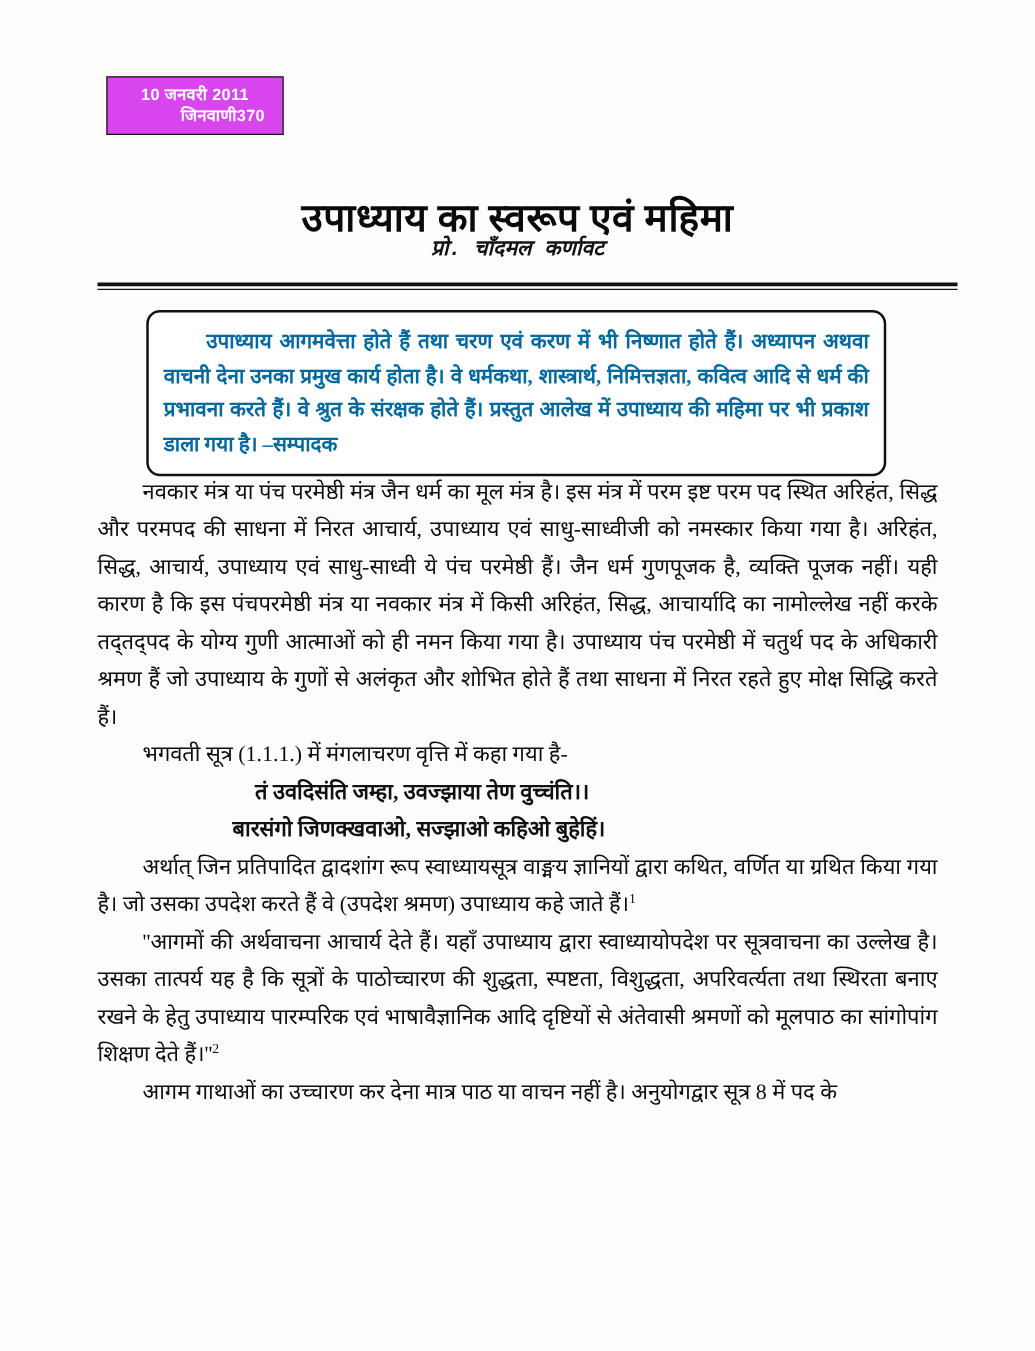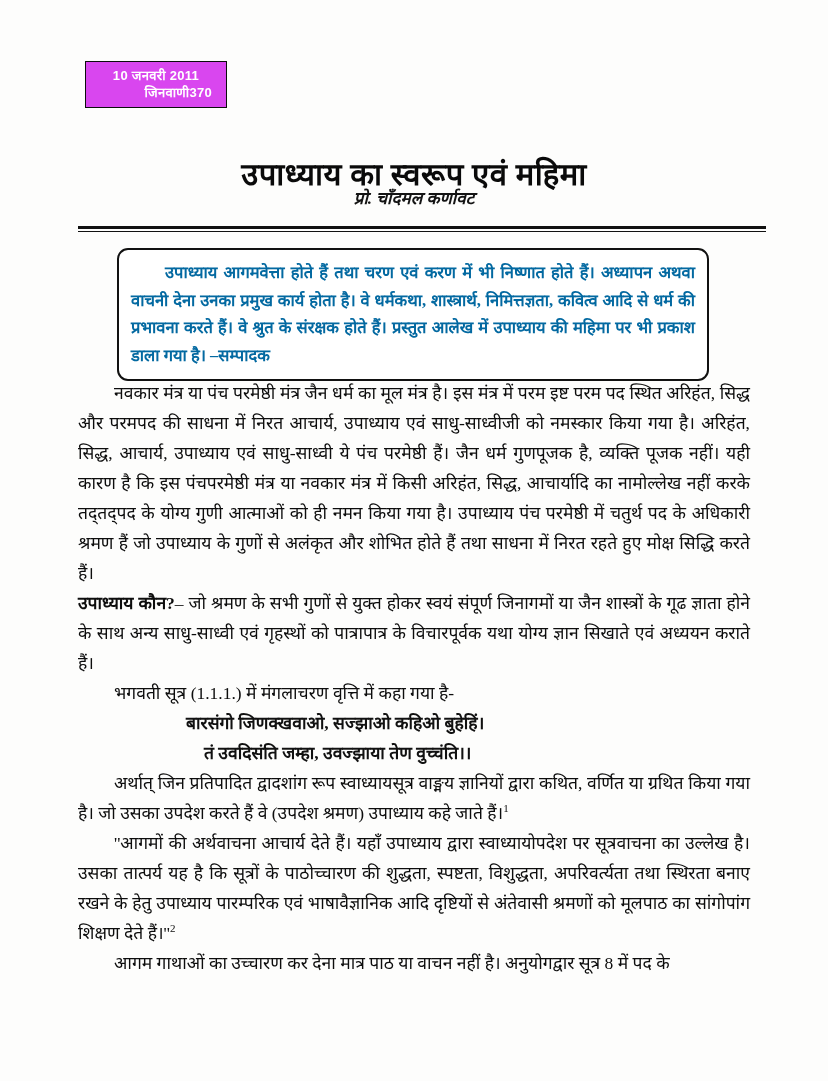--- a/index.html
+++ b/index.html
@@ -59,21 +59,21 @@
     font-size: 31px;
     letter-spacing: 0.5px;
     color: #0a0a0a;
   }
   #article-author {
     position: absolute;
     left: 0;
     right: 0;
     top: 186px;
     text-align: center;
-    font-family: Liberation Serif, serif;
+    font-family: Liberation Mono, monospace;
     font-style: italic;
     font-weight: bold;
     font-size: 17px;
     color: #141414;
   }
 
   
   #rule-group {
     position: absolute;
     left: 78px;
@@ -188,26 +188,25 @@
   </div>
 
   <div id="abstract-box">
     <p><span>उपाध्याय आगमवेत्ता होते हैं तथा चरण एवं करण में भी निष्णात होते हैं। अध्यापन अथवा वाचनी देना उनका प्रमुख कार्य होता है। वे धर्मकथा, शास्त्रार्थ, निमित्तज्ञता, कवित्व आदि से धर्म की प्रभावना करते हैं। वे श्रुत के संरक्षक होते हैं। प्रस्तुत आलेख में उपाध्याय की महिमा पर भी प्रकाश डाला गया है। </span><span class="editor-tag">–सम्पादक</span></p>
   </div>
 
   <div id="body-text">
 
     <p class="indent-para">नवकार मंत्र या पंच परमेष्ठी मंत्र जैन धर्म का मूल मंत्र है। इस मंत्र में परम इष्ट परम पद स्थित अरिहंत, सिद्ध और परमपद की साधना में निरत आचार्य, उपाध्याय एवं साधु-साध्वीजी को नमस्कार किया गया है। अरिहंत, सिद्ध, आचार्य, उपाध्याय एवं साधु-साध्वी ये पंच परमेष्ठी हैं। जैन धर्म गुणपूजक है, व्यक्ति पूजक नहीं। यही कारण है कि इस पंचपरमेष्ठी मंत्र या नवकार मंत्र में किसी अरिहंत, सिद्ध, आचार्यादि का नामोल्लेख नहीं करके तद्तद्पद के योग्य गुणी आत्माओं को ही नमन किया गया है। उपाध्याय पंच परमेष्ठी में चतुर्थ पद के अधिकारी श्रमण हैं जो उपाध्याय के गुणों से अलंकृत और शोभित होते हैं तथा साधना में निरत रहते हुए मोक्ष सिद्धि करते हैं।</p>
 
-    <p class="flush-para"><span class="lead-term">उपाध्याय कौन?</span><span>– जो श्रमण के सभी गुणों से युक्त होकर स्वयं संपूर्ण जिनागमों या जैन शास्त्रों के गूढ ज्ञाता होने के साथ अन्य साधु-साध्वी एवं गृहस्थों को पात्रापात्र के विचारपूर्वक यथा योग्य ज्ञान सिखाते एवं अध्ययन कराते हैं।</span></p>
 
     <p class="indent-para">भगवती सूत्र (1.1.1.) में मंगलाचरण वृत्ति में कहा गया है-</p>
 
+    <div class="verse v2">तं उवदिसंति जम्हा, उवज्झाया तेण वुच्चंति।।</div>
     <div class="verse v1">बारसंगो जिणक्खवाओ, सज्झाओ कहिओ बुहेहिं।</div>
-    <div class="verse v2">तं उवदिसंति जम्हा, उवज्झाया तेण वुच्चंति।।</div>
 
     <p class="indent-para"><span>अर्थात् जिन प्रतिपादित द्वादशांग रूप स्वाध्यायसूत्र वाङ्मय ज्ञानियों द्वारा कथित, वर्णित या ग्रथित किया गया है। जो उसका उपदेश करते हैं वे (उपदेश श्रमण) उपाध्याय कहे जाते हैं।</span><sup class="fn">1</sup></p>
 
     <p class="indent-para"><span>''आगमों की अर्थवाचना आचार्य देते हैं। यहाँ उपाध्याय द्वारा स्वाध्यायोपदेश पर सूत्रवाचना का उल्लेख है। उसका तात्पर्य यह है कि सूत्रों के पाठोच्चारण की शुद्धता, स्पष्टता, विशुद्धता, अपरिवर्त्यता तथा स्थिरता बनाए रखने के हेतु उपाध्याय पारम्परिक एवं भाषावैज्ञानिक आदि दृष्टियों से अंतेवासी श्रमणों को मूलपाठ का सांगोपांग शिक्षण देते हैं।''</span><sup class="fn">2</sup></p>
 
     <p class="indent-para">आगम गाथाओं का उच्चारण कर देना मात्र पाठ या वाचन नहीं है। अनुयोगद्वार सूत्र 8 में पद के</p>
 
   </div>
 
 

